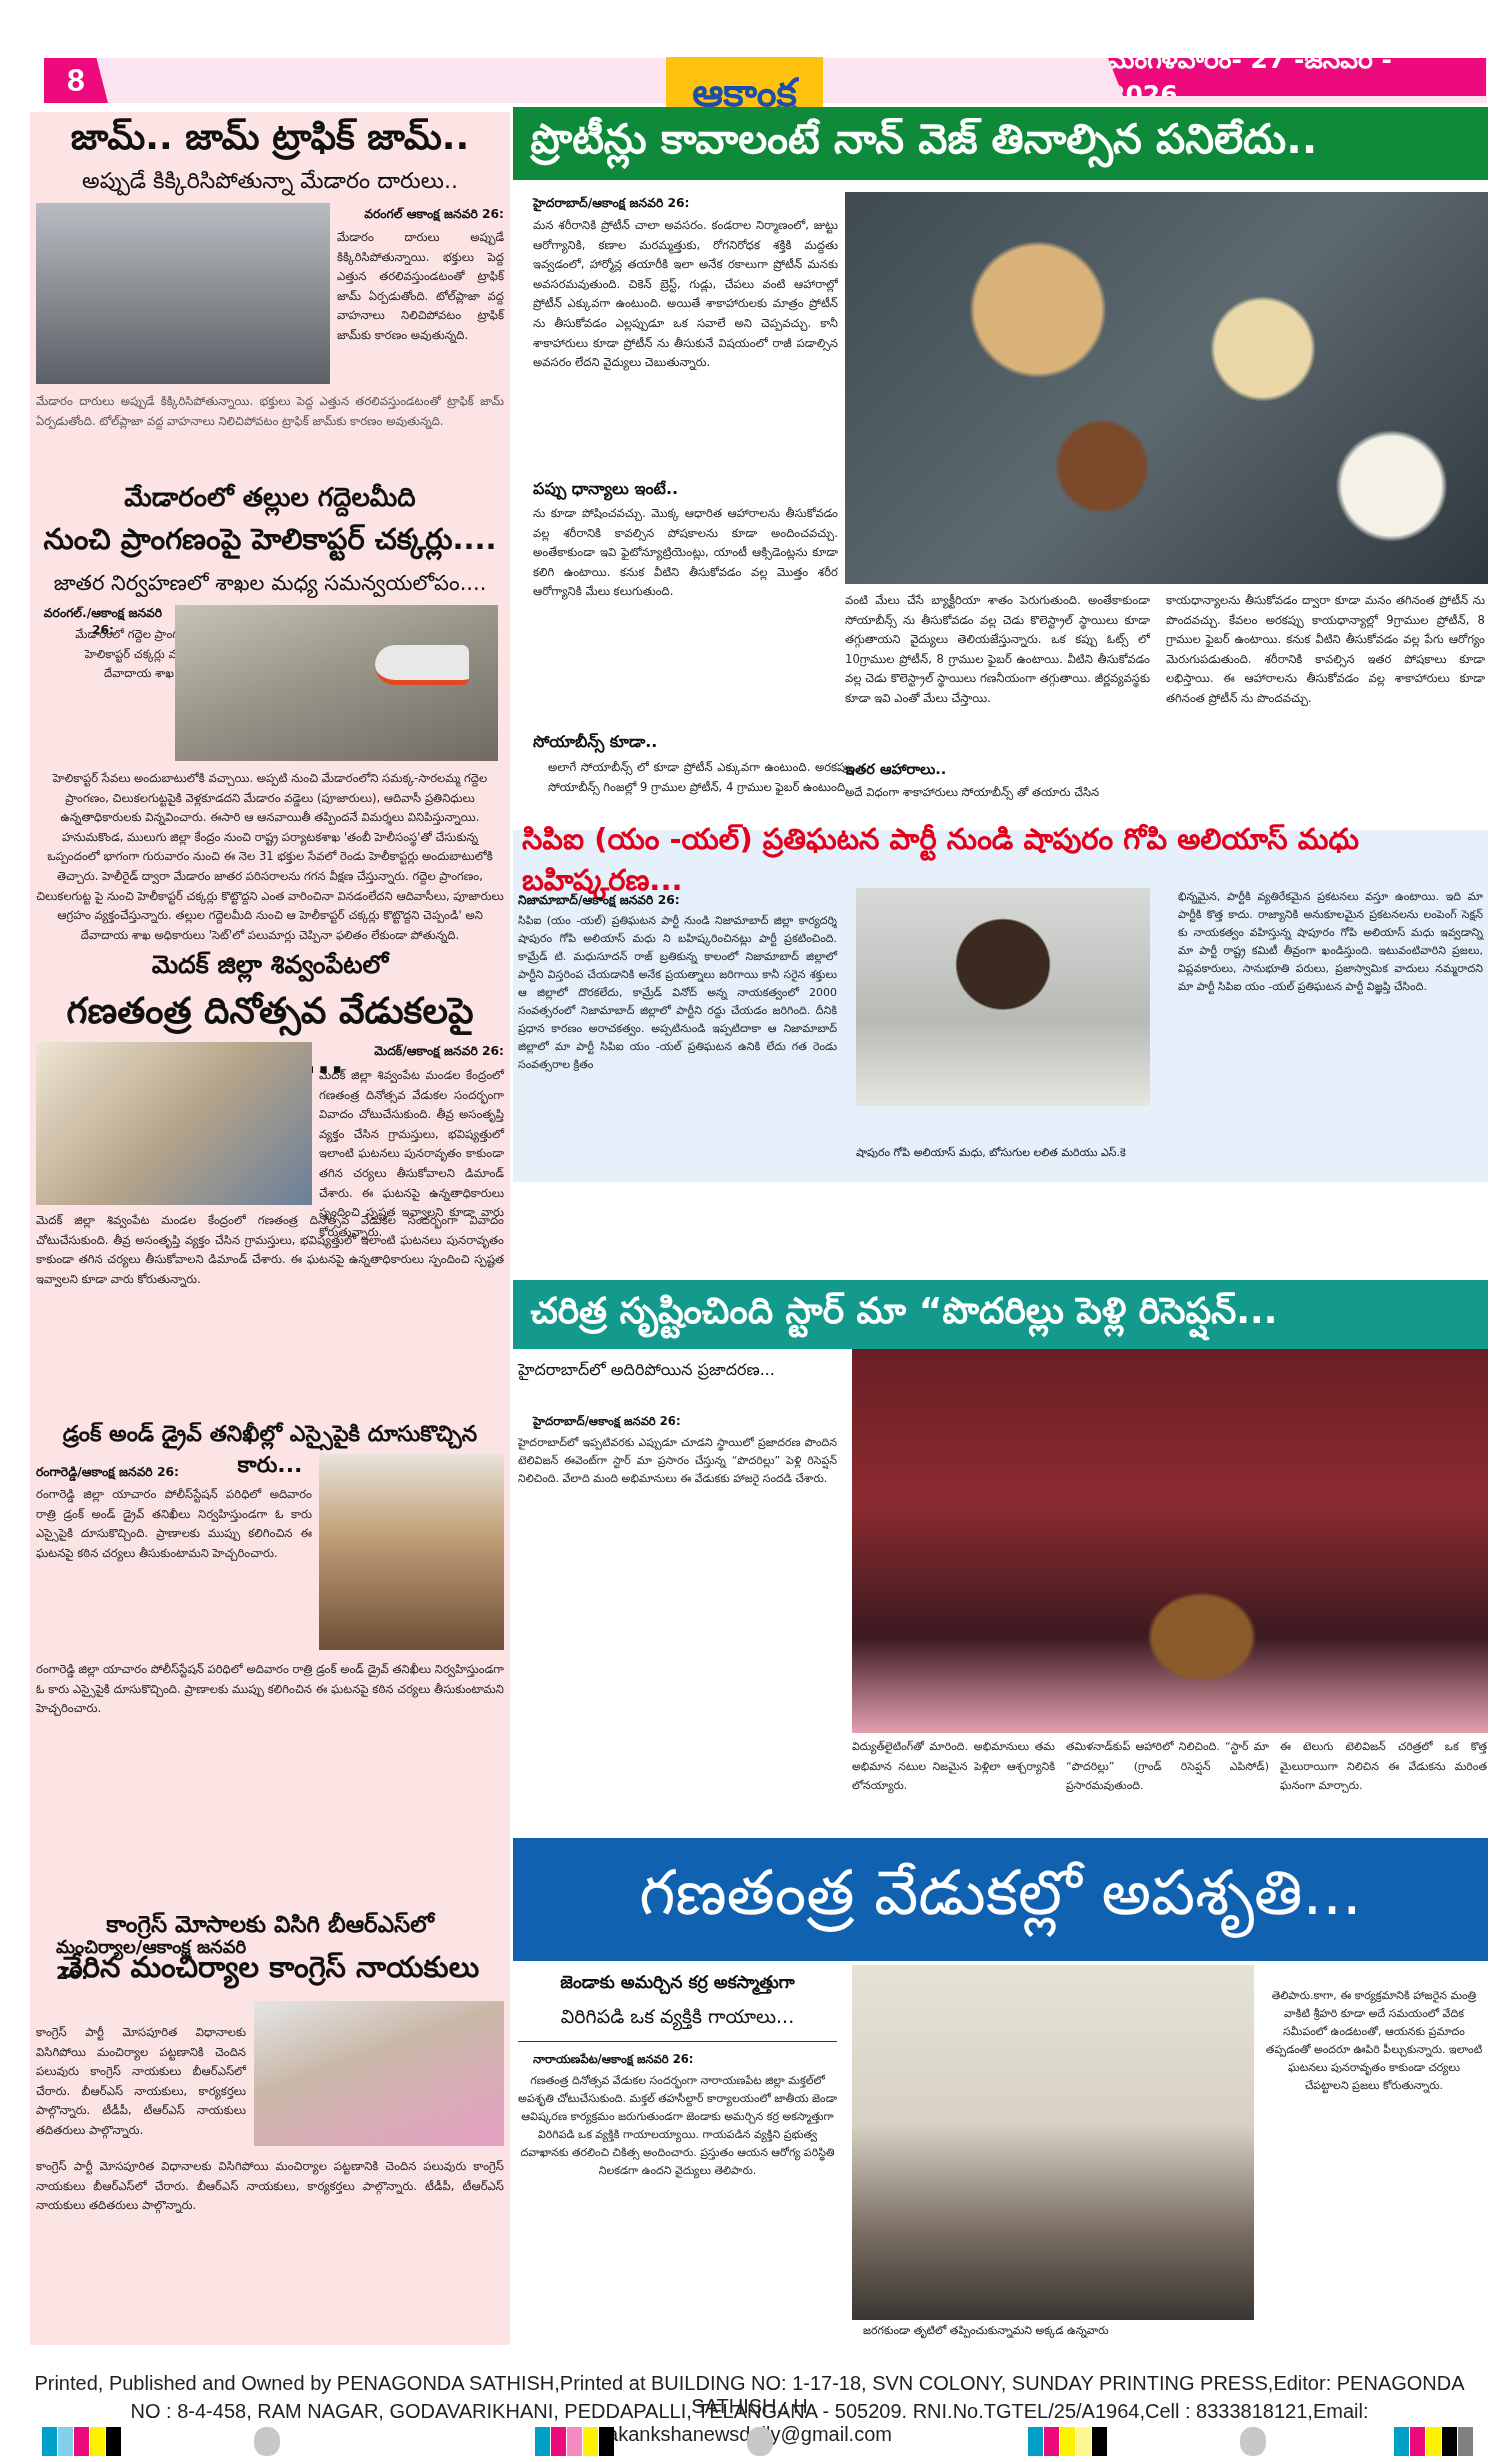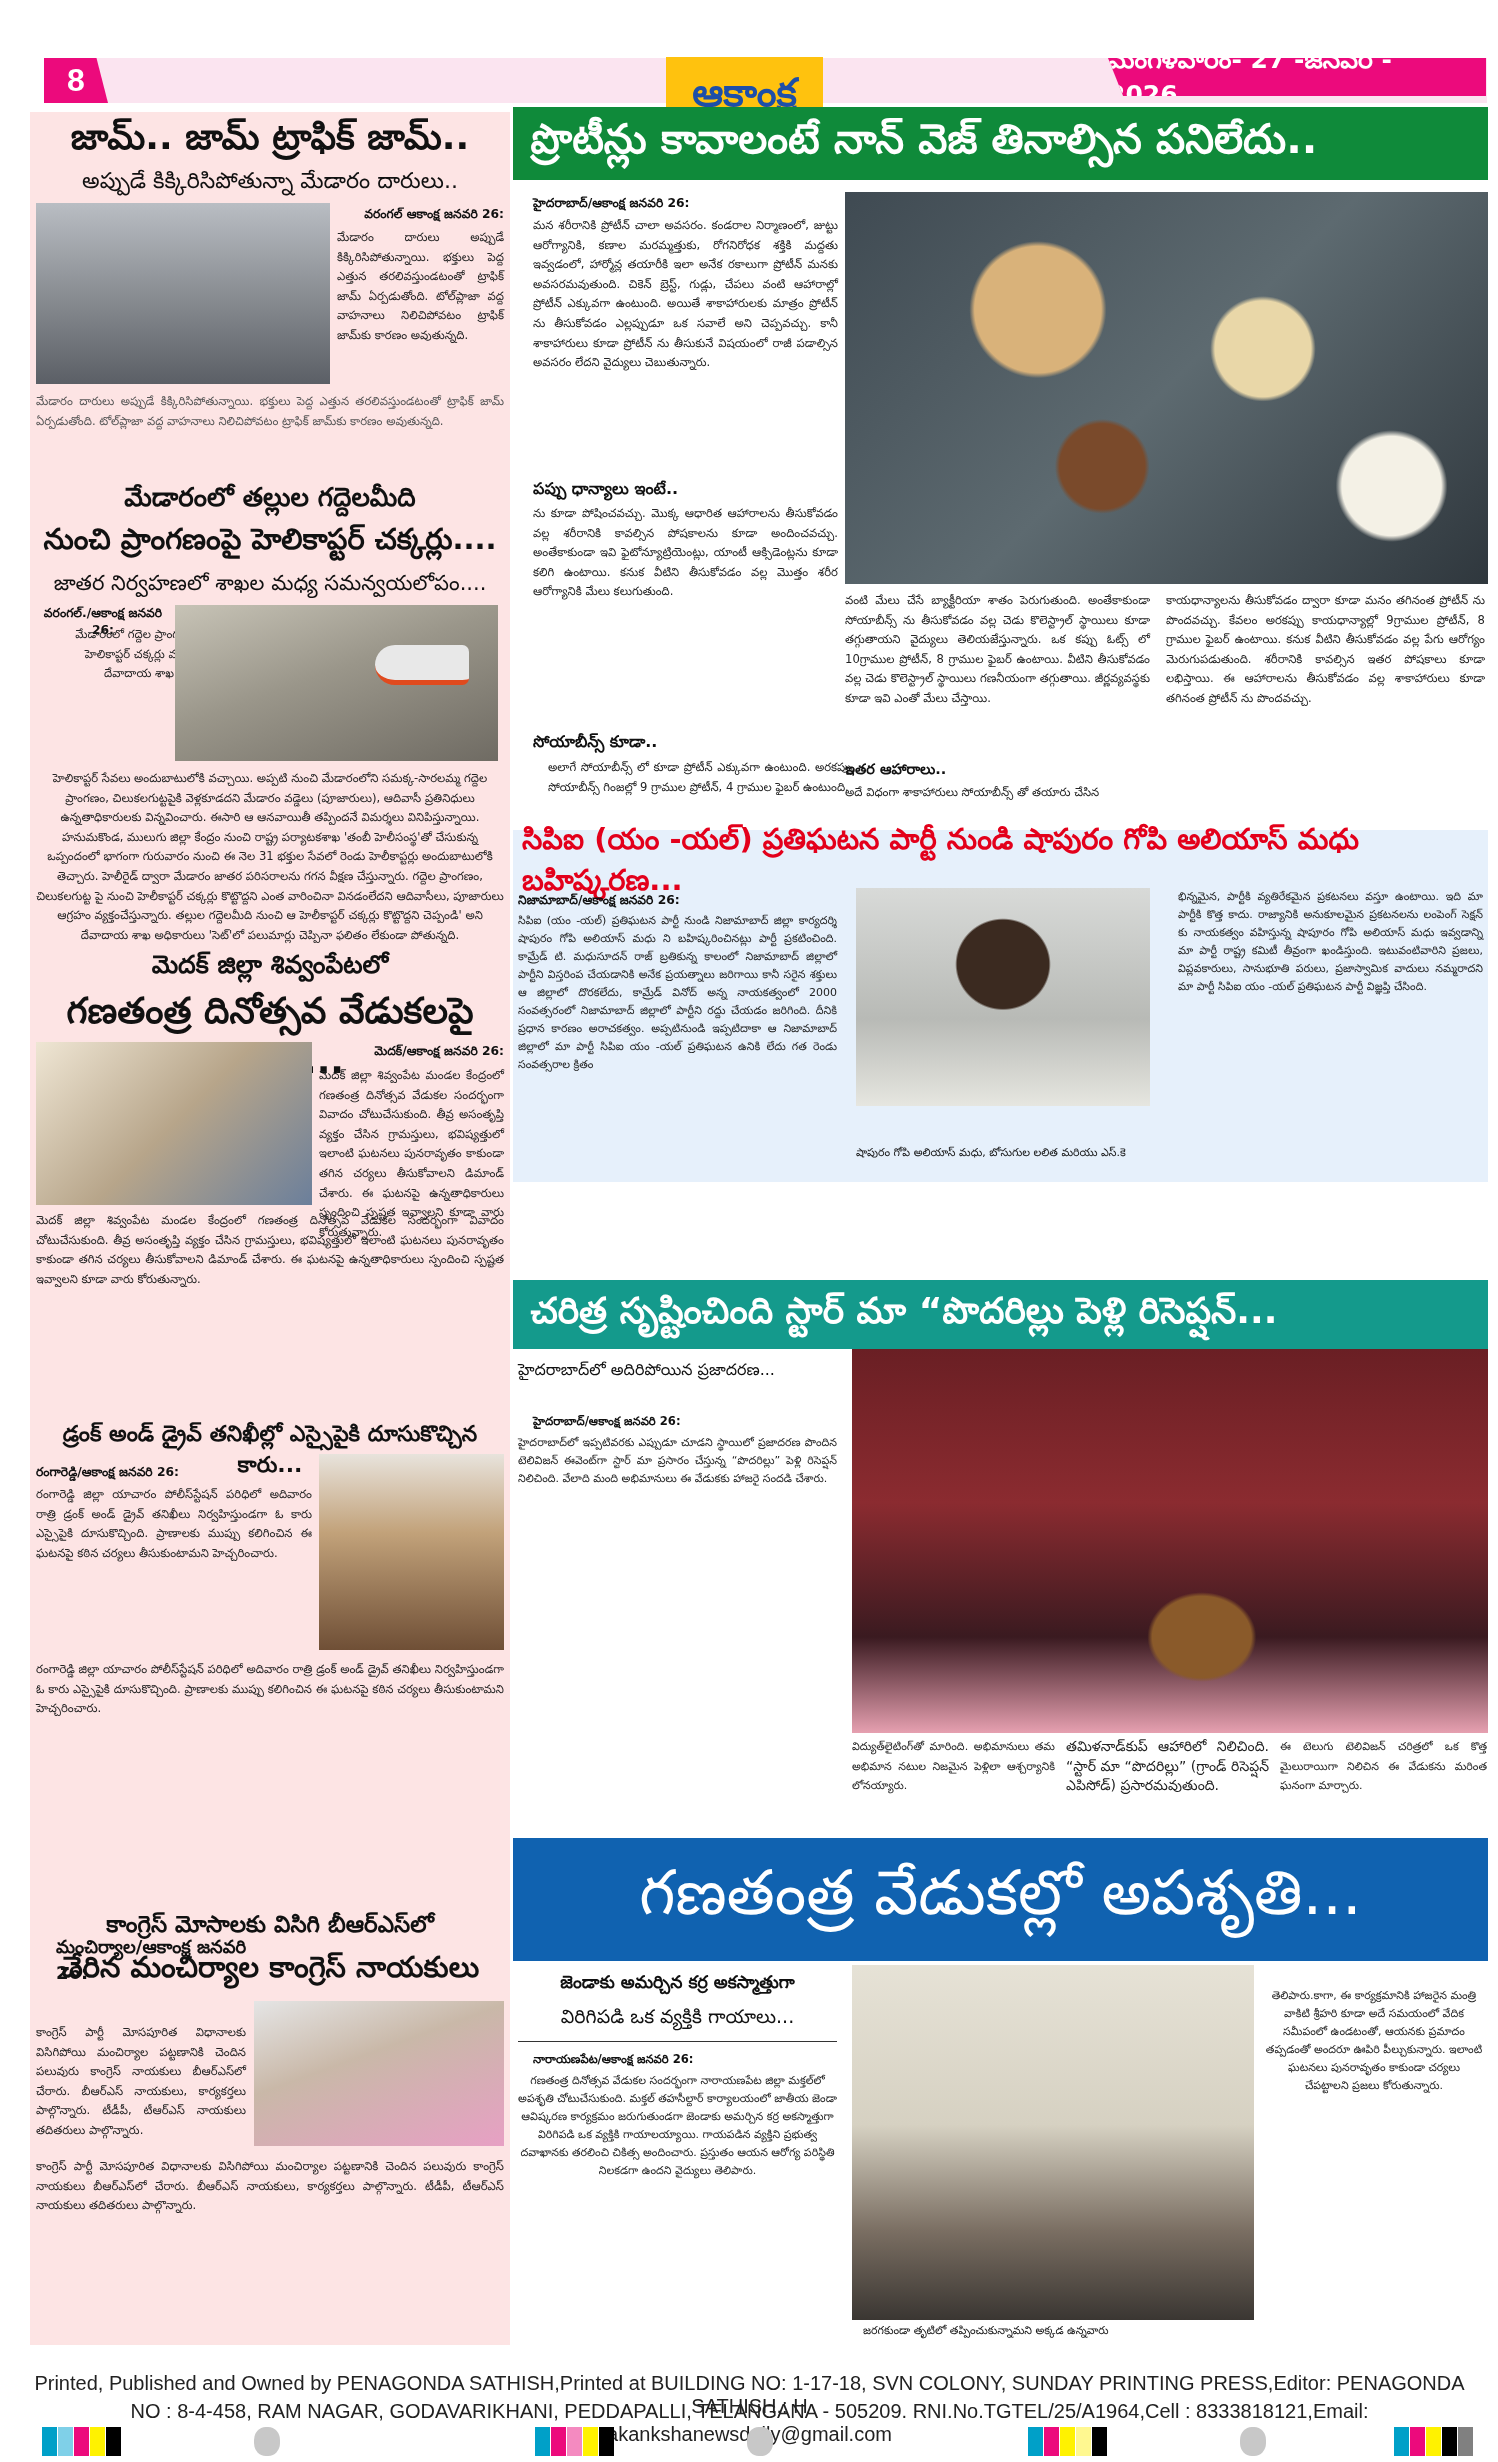--- a/index.html
+++ b/index.html
@@ -97,21 +97,21 @@
 <div class="abs body-txt" style="left:1178px;top:888px;width:305px;font-size:11px;line-height:18px;">భిన్నమైన, పార్టీకి వ్యతిరేకమైన ప్రకటనలు వస్తూ ఉంటాయి. ఇది మా పార్టీకి కొత్త కాదు. రాజ్యానికి అనుకూలమైన ప్రకటనలను లంపెంగ్ సెక్షన్ కు నాయకత్వం వహిస్తున్న షాపూరం గోపి అలియాస్ మధు ఇవ్వడాన్ని మా పార్టీ రాష్ట్ర కమిటీ తీవ్రంగా ఖండిస్తుంది. ఇటువంటివారిని ప్రజలు, విప్లవకారులు, సానుభూతి పరులు, ప్రజాస్వామిక వాదులు నమ్మరాదని మా పార్టీ సిపిఐ యం -యల్ ప్రతిఘటన పార్టీ విజ్ఞప్తి చేసింది.</div>
 
 <div class="abs banner" style="left:513px;top:1280px;width:975px;height:69px;background:#149a8c;font-size:36px;">
     <span>చరిత్ర సృష్టించింది స్టార్ మా “పొదరిల్లు పెళ్లి రిసెప్షన్...</span>
   </div>
 <div class="abs" style="left:518px;top:1360px;width:319px;font-size:16px;">హైదరాబాద్‌లో అదిరిపోయిన ప్రజాదరణ...</div>
 <div class="abs" style="left:533px;top:1414px;width:305px;font-size:11.6px;font-weight:bold;">హైదరాబాద్/ఆకాంక్ష జనవరి 26:</div>
 <div class="abs body-txt" style="left:518px;top:1434px;width:319px;font-size:11px;line-height:18px;">హైదరాబాద్‌లో ఇప్పటివరకు ఎప్పుడూ చూడని స్థాయిలో ప్రజాదరణ పొందిన టెలివిజన్ ఈవెంట్‌గా స్టార్ మా ప్రసారం చేస్తున్న “పొదరిల్లు” పెళ్లి రిసెప్షన్ నిలిచింది. వేలాది మంది అభిమానులు ఈ వేడుకకు హాజరై సందడి చేశారు.</div>
 <div class="abs photo" style="left:852px;top:1349px;width:636px;height:384px;background:radial-gradient(ellipse at 55% 75%,#8a5a2a 0 10%,transparent 11%),linear-gradient(180deg,#6a1f24,#8b2b30 40%,#3a1a20 75%,#e6a0b0);"></div>
 <div class="abs body-txt" style="left:852px;top:1737px;width:203px;font-size:11px;">విద్యుత్‌లైటింగ్‌తో మారింది. అభిమానులు తమ అభిమాన నటుల నిజమైన పెళ్లిలా ఆశ్చర్యానికి లోనయ్యారు.</div>
-<div class="abs body-txt" style="left:1066px;top:1737px;width:203px;font-size:14px;">తమిళనాడ్‌కుప్ ఆహారిలో నిలిచింది. “స్టార్ మా “పొదరిల్లు” (గ్రాండ్ రిసెప్షన్ ఎపిసోడ్) ప్రసారమవుతుంది.</div>
+<div class="abs body-txt" style="left:1066px;top:1737px;width:203px;font-size:11px;">తమిళనాడ్‌కుప్ ఆహారిలో నిలిచింది. “స్టార్ మా “పొదరిల్లు” (గ్రాండ్ రిసెప్షన్ ఎపిసోడ్) ప్రసారమవుతుంది.</div>
 <div class="abs body-txt" style="left:1280px;top:1737px;width:207px;font-size:11px;">ఈ టెలుగు టెలివిజన్ చరిత్రలో ఒక కొత్త మైలురాయిగా నిలిచిన ఈ వేడుకను మరింత ఘనంగా మార్చారు.</div>
 
 <div class="abs banner" style="left:513px;top:1838px;width:975px;height:123px;background:#1062b0;font-size:62px;font-weight:normal;justify-content:center;padding-left:0;">
     <span>గణతంత్ర వేడుకల్లో అపశృతి...</span>
   </div>
 <div class="abs ttl" style="left:518px;top:1972px;width:319px;font-size:17.4px;">జెండాకు అమర్చిన కర్ర అకస్మాత్తుగా</div>
 <div class="abs ttl" style="left:518px;top:2005px;width:319px;font-size:19px;font-weight:normal;border-bottom:1.5px solid #333;padding-bottom:8.7px;">విరిగిపడి ఒక వ్యక్తికి గాయాలు...</div>
 <div class="abs" style="left:533px;top:2052px;width:305px;font-size:11.6px;font-weight:bold;">నారాయణపేట/ఆకాంక్ష జనవరి 26:</div>
 <div class="abs body-txt" style="left:518px;top:2072px;width:319px;font-size:11px;line-height:18px;text-align:center;">గణతంత్ర దినోత్సవ వేడుకల సందర్భంగా నారాయణపేట జిల్లా మక్తల్‌లో అపశృతి చోటుచేసుకుంది. మక్తల్ తహసీల్దార్ కార్యాలయంలో జాతీయ జెండా ఆవిష్కరణ కార్యక్రమం జరుగుతుండగా జెండాకు అమర్చిన కర్ర అకస్మాత్తుగా విరిగిపడి ఒక వ్యక్తికి గాయాలయ్యాయి. గాయపడిన వ్యక్తిని ప్రభుత్వ దవాఖానకు తరలించి చికిత్స అందించారు. ప్రస్తుతం ఆయన ఆరోగ్య పరిస్థితి నిలకడగా ఉందని వైద్యులు తెలిపారు.</div>
 <div class="abs photo" style="left:852px;top:1965px;width:402px;height:355px;background:linear-gradient(180deg,#e6e2d6,#d6d1c2 45%,#7a6e62 75%,#3a3632);"></div>

